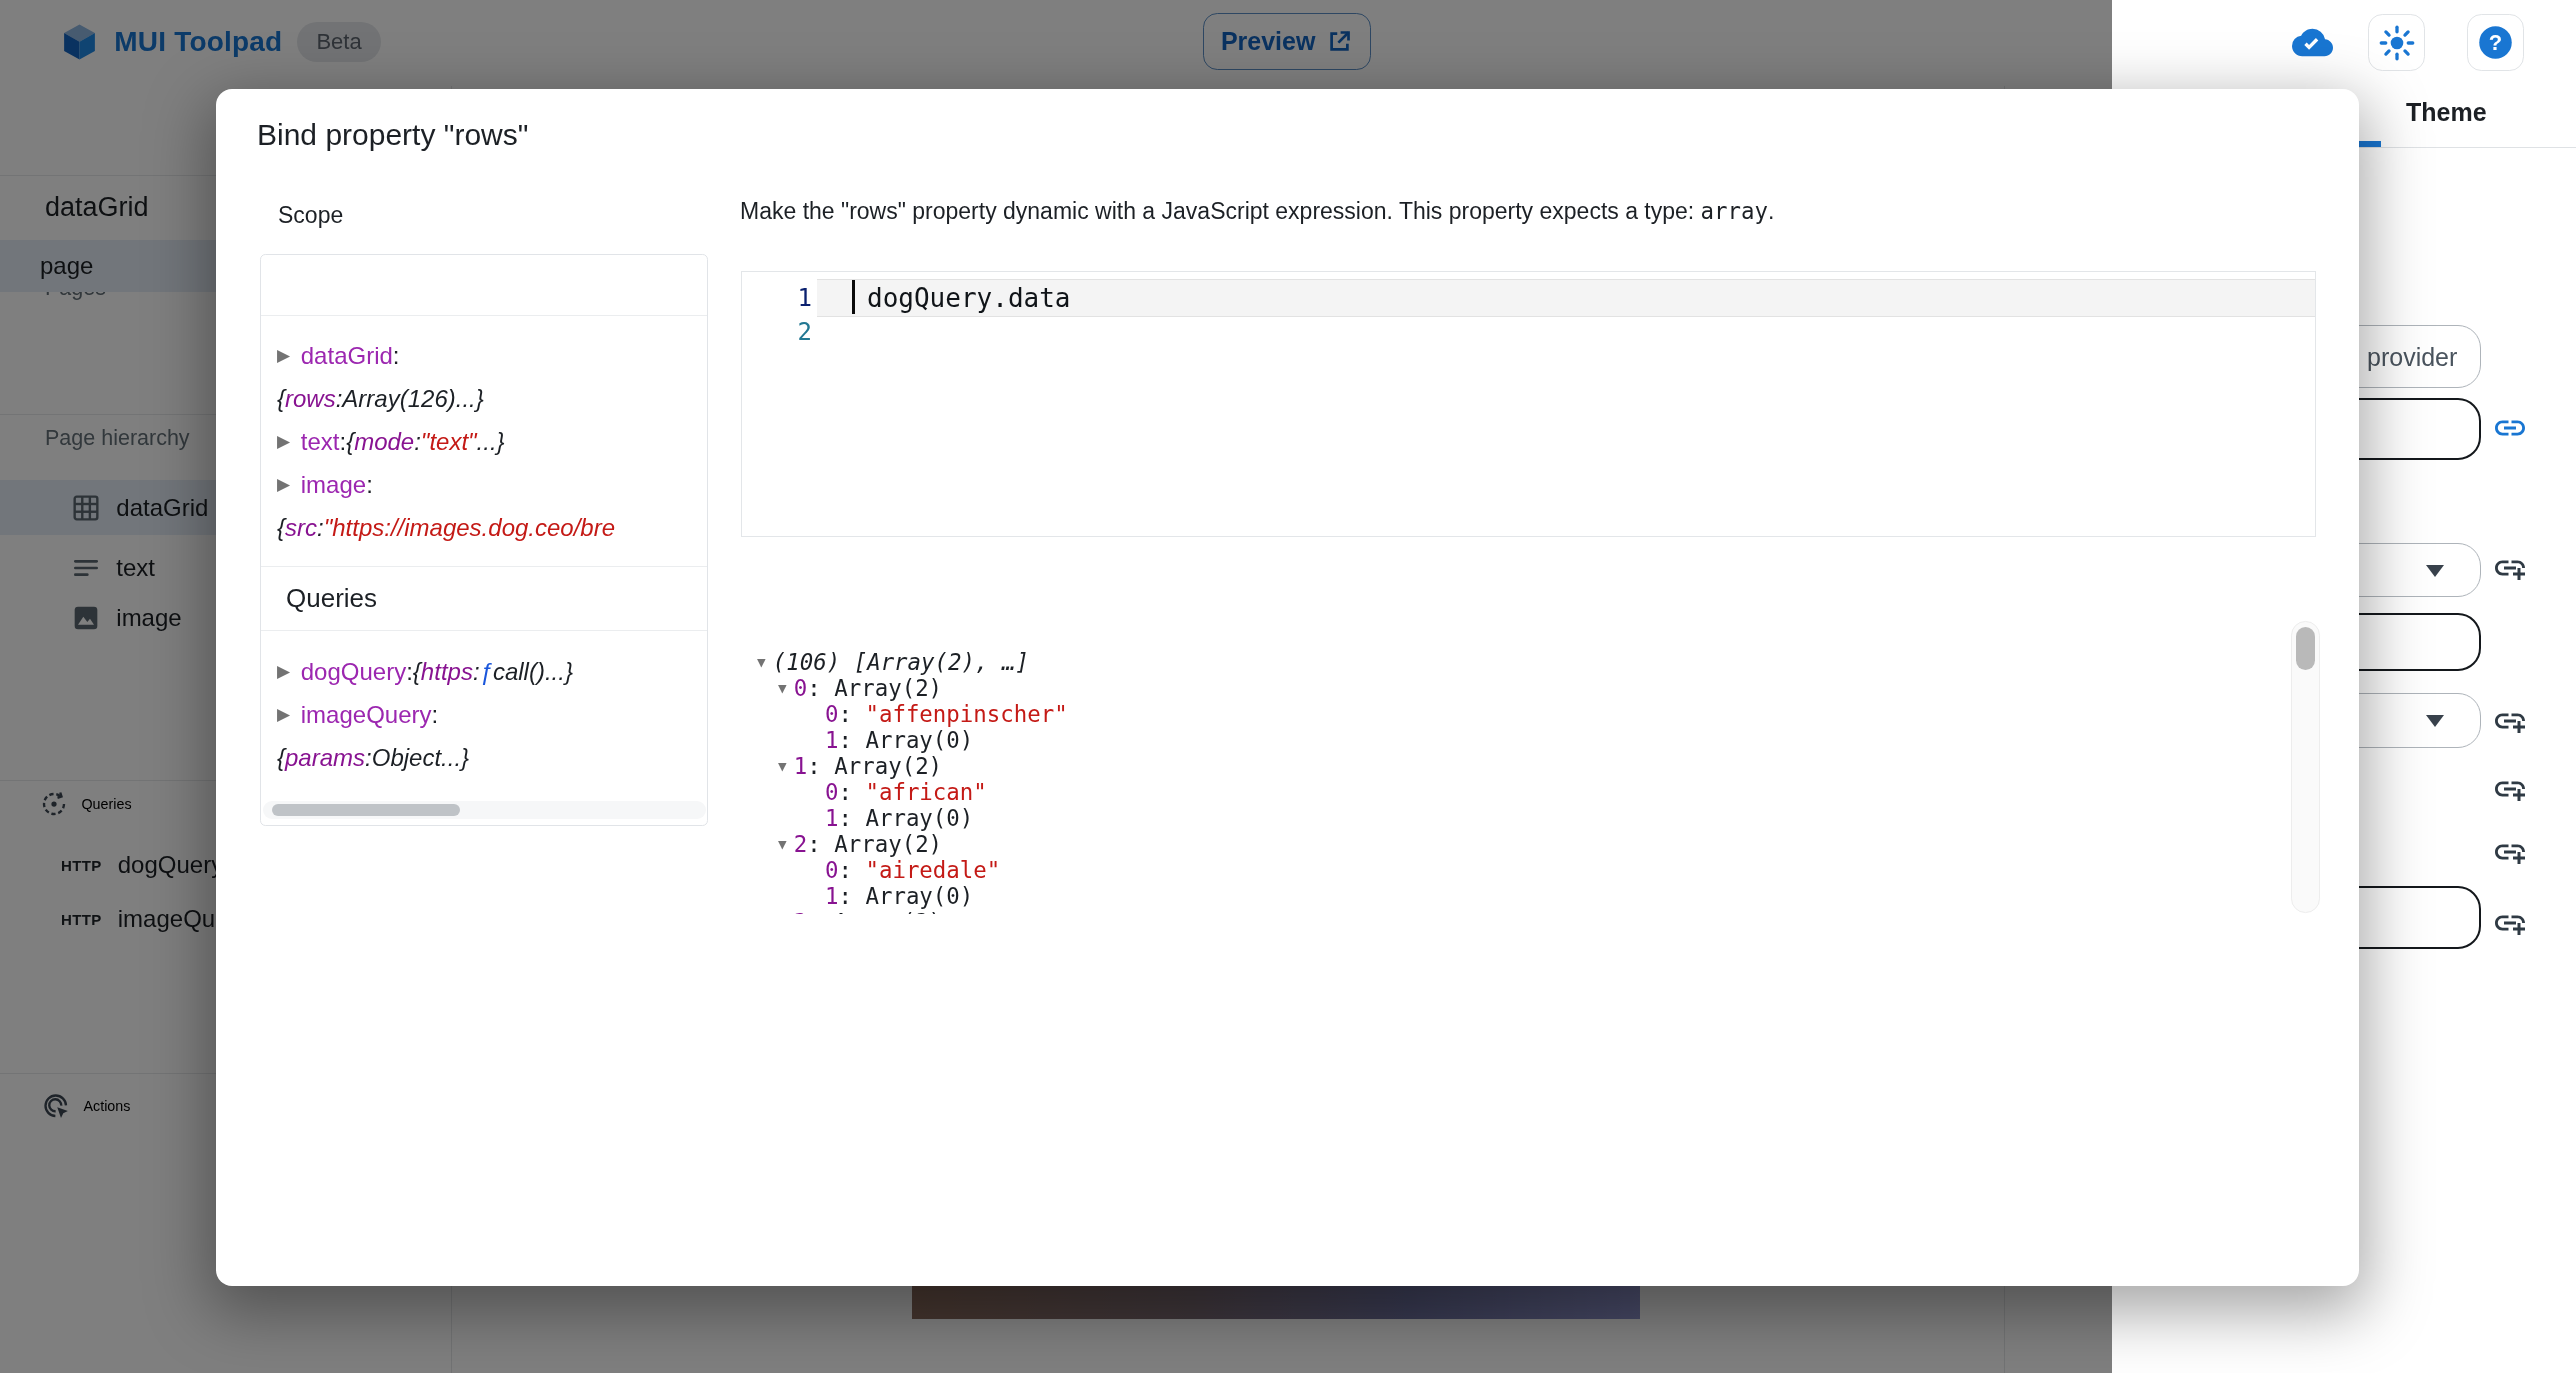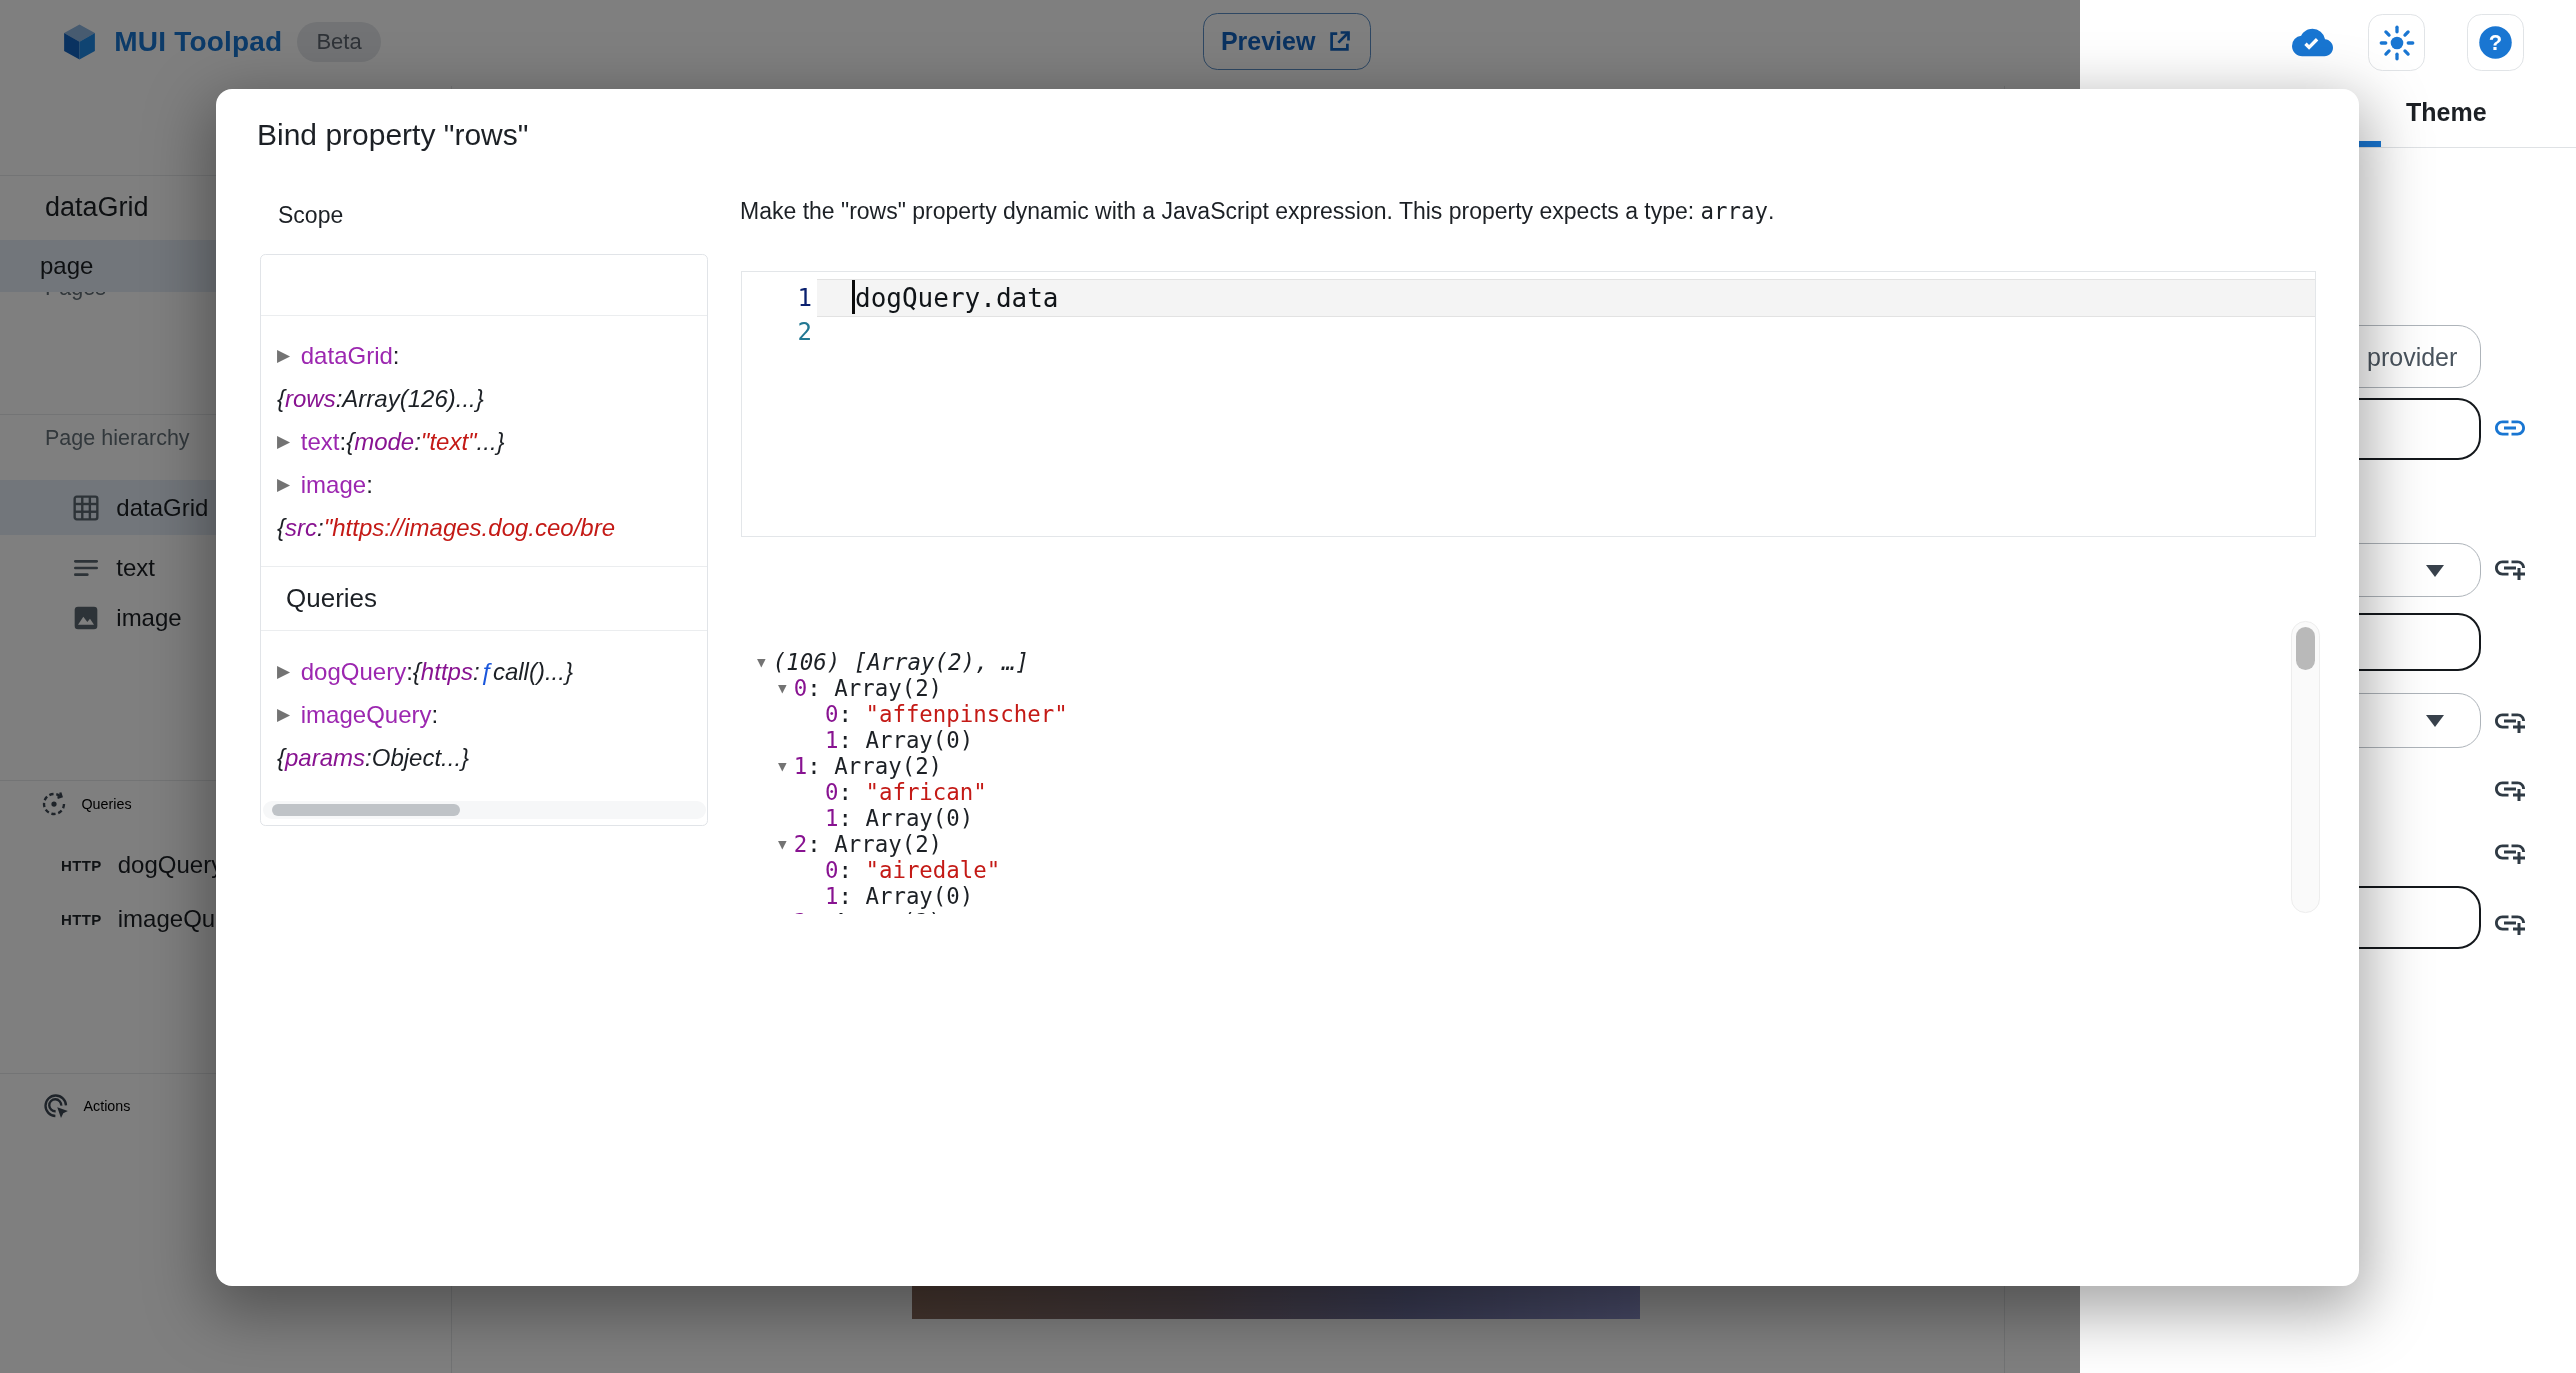--- a/index.html
+++ b/index.html
@@ -1,18 +1,18 @@
 <!DOCTYPE html>
 <html style="font-size:14.3px"><head>
 <meta charset="utf-8">
 <style>
   html,body{margin:0;padding:0;}
   body{width:2576px;height:1374px;overflow:hidden;font-family:"Liberation Sans",sans-serif;background:#fff;}
   .abs{position:absolute;}
-  #stage{position:relative;width:2080px;height:1374px;background:#4d7c0f;}
+  #stage{position:relative;width:2080px;height:1374px;background:#4d7c0f;padding-left:32px;}
 
   
   #base{position:absolute;inset:0;z-index:1;}
   #appbar{left:0;top:0;width:2576px;height:86px;background:#fff;border-bottom:0.9px solid #ececec;}
   .brand{left:59px;top:21.5px;display:flex;align-items:center;gap:14.3px;}
   .brand-title{font-size:28px;font-weight:700;color:#1976d2;letter-spacing:0.2px;}
   .beta-chip{background:#e4e7ea;color:#5f6670;font-size:22px;padding:7.2px 19.7px;border-radius:21.5px;}
   .preview-btn{left:1203px;top:13.4px;width:168px;height:57px;border:1.8px solid #5c8fc6;border-radius:14.3px;
     display:flex;align-items:center;justify-content:center;gap:10.7px;color:#1465c0;font-size:25px;font-weight:700;background:transparent;box-sizing:border-box;}
   .iconbtn{width:57px;height:57px;border-radius:14.3px;display:flex;align-items:center;justify-content:center;box-sizing:border-box;}
@@ -66,21 +66,21 @@
   #scope-hscroll .thumb{position:absolute;left:9px;top:2.7px;width:188px;height:12.5px;border-radius:6.3px;background:#bfc3c7;}
 
   .m-desc{left:524px;top:106px;width:1601px;font-size:23px;color:#1c2025;line-height:32px;}
   .m-desc .mono{font-family:"DejaVu Sans Mono",monospace;font-size:22.4px;}
 
   #editor{left:525px;top:182px;width:1575px;height:266px;border:0.9px solid #e3e6e9;box-sizing:border-box;background:#fff;}
   .cur-line{position:absolute;left:75px;top:7.2px;right:0;height:36px;background:#f4f4f4;border-top:0.9px solid #e2e2e2;border-bottom:0.9px solid #e2e2e2;}
   .gutter-num{position:absolute;width:70px;text-align:right;font-family:"DejaVu Sans Mono",monospace;font-size:24px;}
   .num1{left:0;top:11.6px;color:#0b216f;}
   .num2{left:0;top:46px;color:#237893;}
-  .code-line{position:absolute;left:113px;top:10.7px;font-family:"DejaVu Sans Mono",monospace;font-size:26px;color:#101418;}
+  .code-line{position:absolute;left:125px;top:10.7px;font-family:"DejaVu Sans Mono",monospace;font-size:26px;color:#101418;}
   .caret{position:absolute;left:110px;top:8px;width:2.7px;height:34px;background:#0a0a0a;}
 
   #output{left:532px;top:560px;width:1753px;height:265px;overflow:hidden;}
   #output .line{height:26px;display:flex;align-items:center;font-family:"DejaVu Sans Mono",monospace;font-size:22.4px;white-space:pre;}
   #output .tri{font-size:14.3px;margin-right:7.2px;}
   #output .l0{padding-left:9px;} #output .l1{padding-left:30px;} #output .l2{padding-left:77px;}
 
   #out-vscroll{left:2075px;top:532px;width:29px;height:292px;background:#fafafa;border:0.9px solid #ededed;border-radius:14.3px;box-sizing:border-box;}
   #out-vscroll .thumb{position:absolute;left:3.6px;top:5.4px;width:19.7px;height:43px;border-radius:9.8px;background:#b9b9b9;}
 

